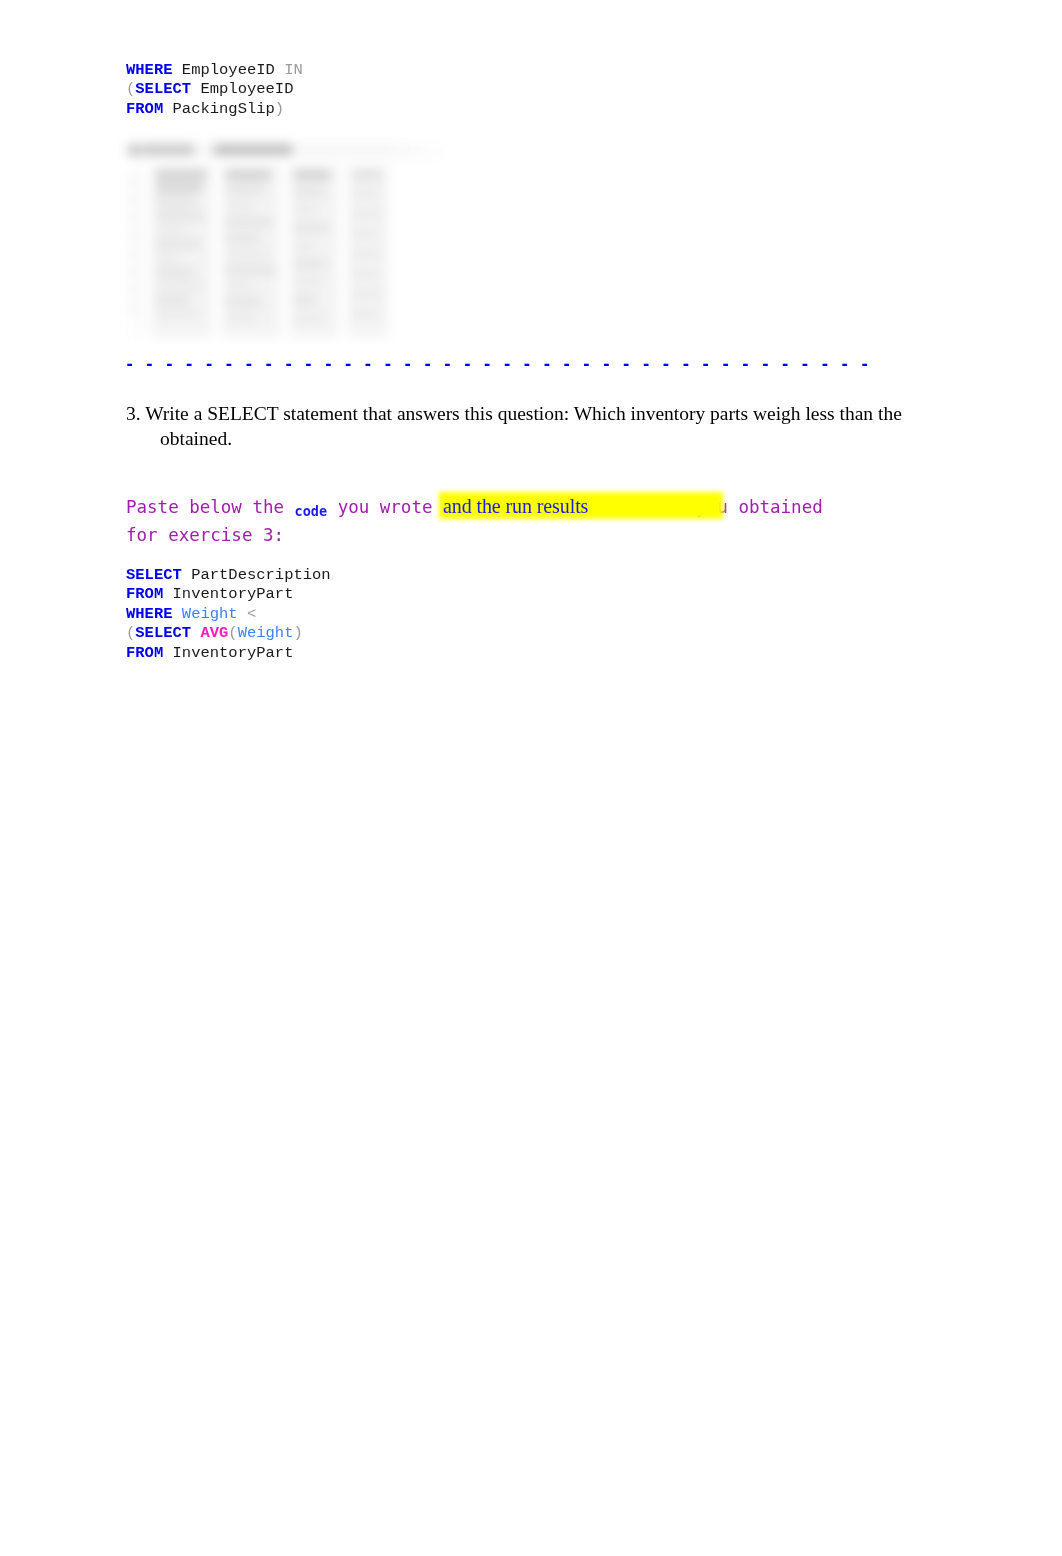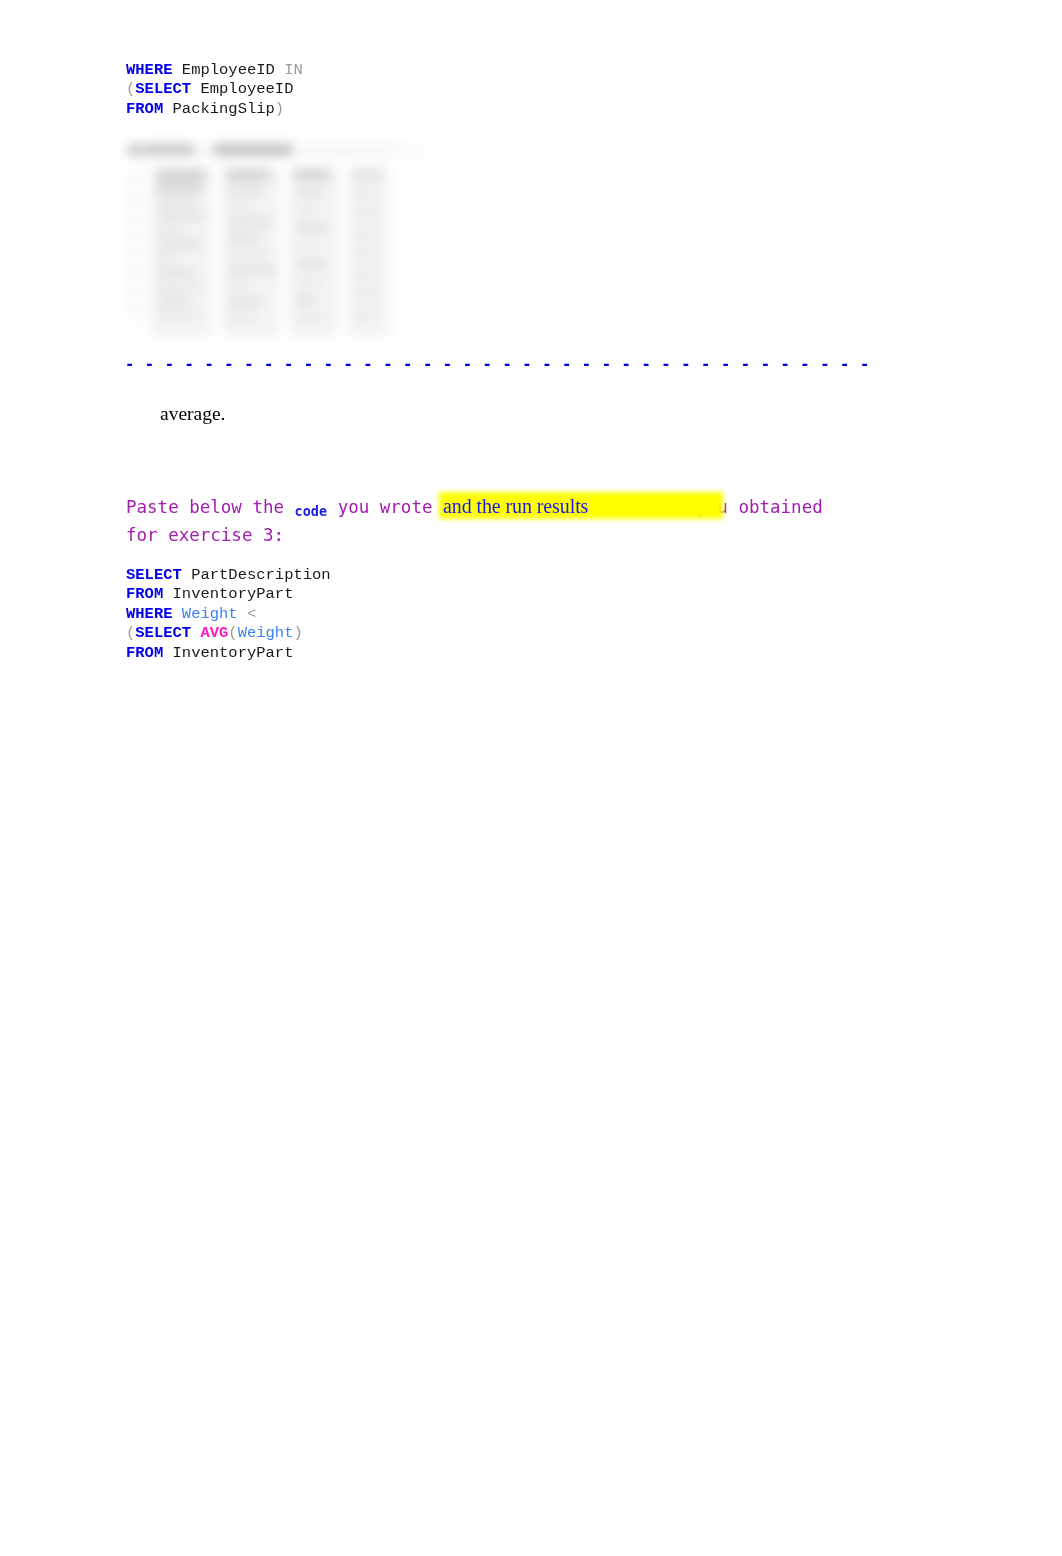--- a/index.html
+++ b/index.html
@@ -265,18 +265,19 @@
 
   <div class="ri-fadeR"></div>
   <div class="ri-fadeB"></div>
   <div class="ri-fadeL"></div>
   <div class="ri-fadeT"></div>
 </div>
 
 <div id="separator">- - - - - - - - - - - - - - - - - - - - - - - - - - - - - - - - - - - - - -</div>
 
 <div id="question">
-  <span id="q-line3">average.</span>
+  <span id="q-line1">3. Write a SELECT statement that answers this question: Which inventory parts weigh less than the</span>
+  <span id="q-line3">obtained.</span>
 </div>
 
 <div id="paste-instruction"><span class="mono-blue">Paste below the </span><span class="small-code">code</span><span class="mono-blue">  you wrote </span><span class="hl-wrap"><span class="hl-bg"></span><span class="hl-text">and the run results</span></span><span class="sp-gap"></span><span class="mono-blue">you obtained</span><br><span class="mono-blue">for exercise 3:</span></div>
 
 <div class="code-block" id="answer-code"><div class="code-line"><span class="kw">SELECT</span><span> </span><span class="ident">PartDescription</span></div><div class="code-line"><span class="kw">FROM</span><span> </span><span class="ident">InventoryPart</span></div><div class="code-line"><span class="kw">WHERE</span><span> </span><span class="col">Weight</span><span> </span><span class="gray">&lt;</span></div><div class="code-line"><span class="punct">(</span><span class="kw">SELECT</span><span> </span><span class="fn">AVG</span><span class="punct">(</span><span class="col">Weight</span><span class="punct">)</span></div><div class="code-line"><span class="kw">FROM</span><span> </span><span class="ident">InventoryPart</span></div></div>
 
 </body></html>

